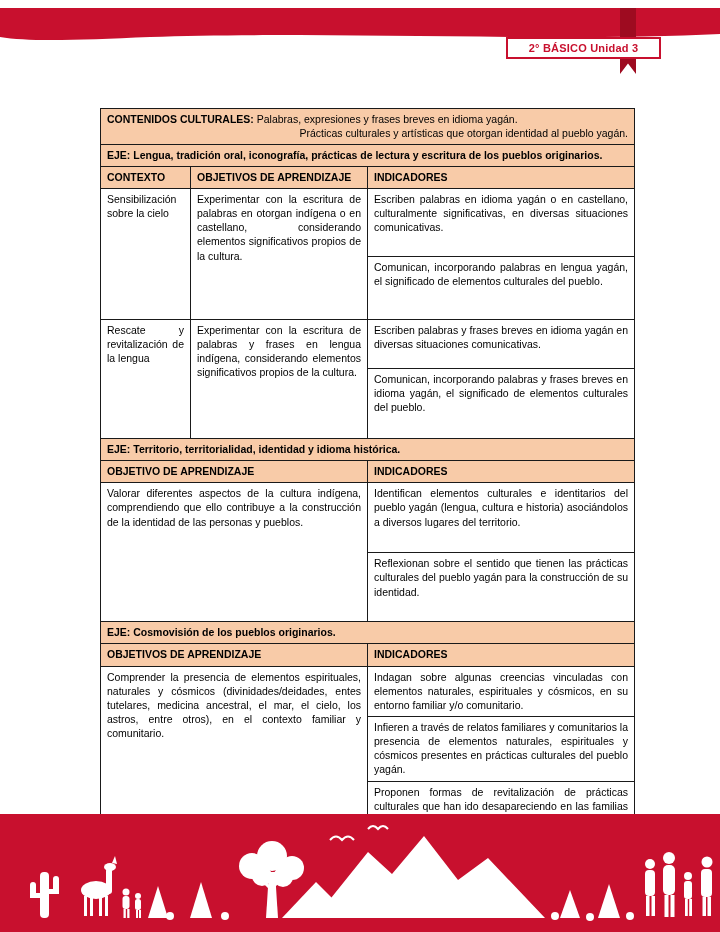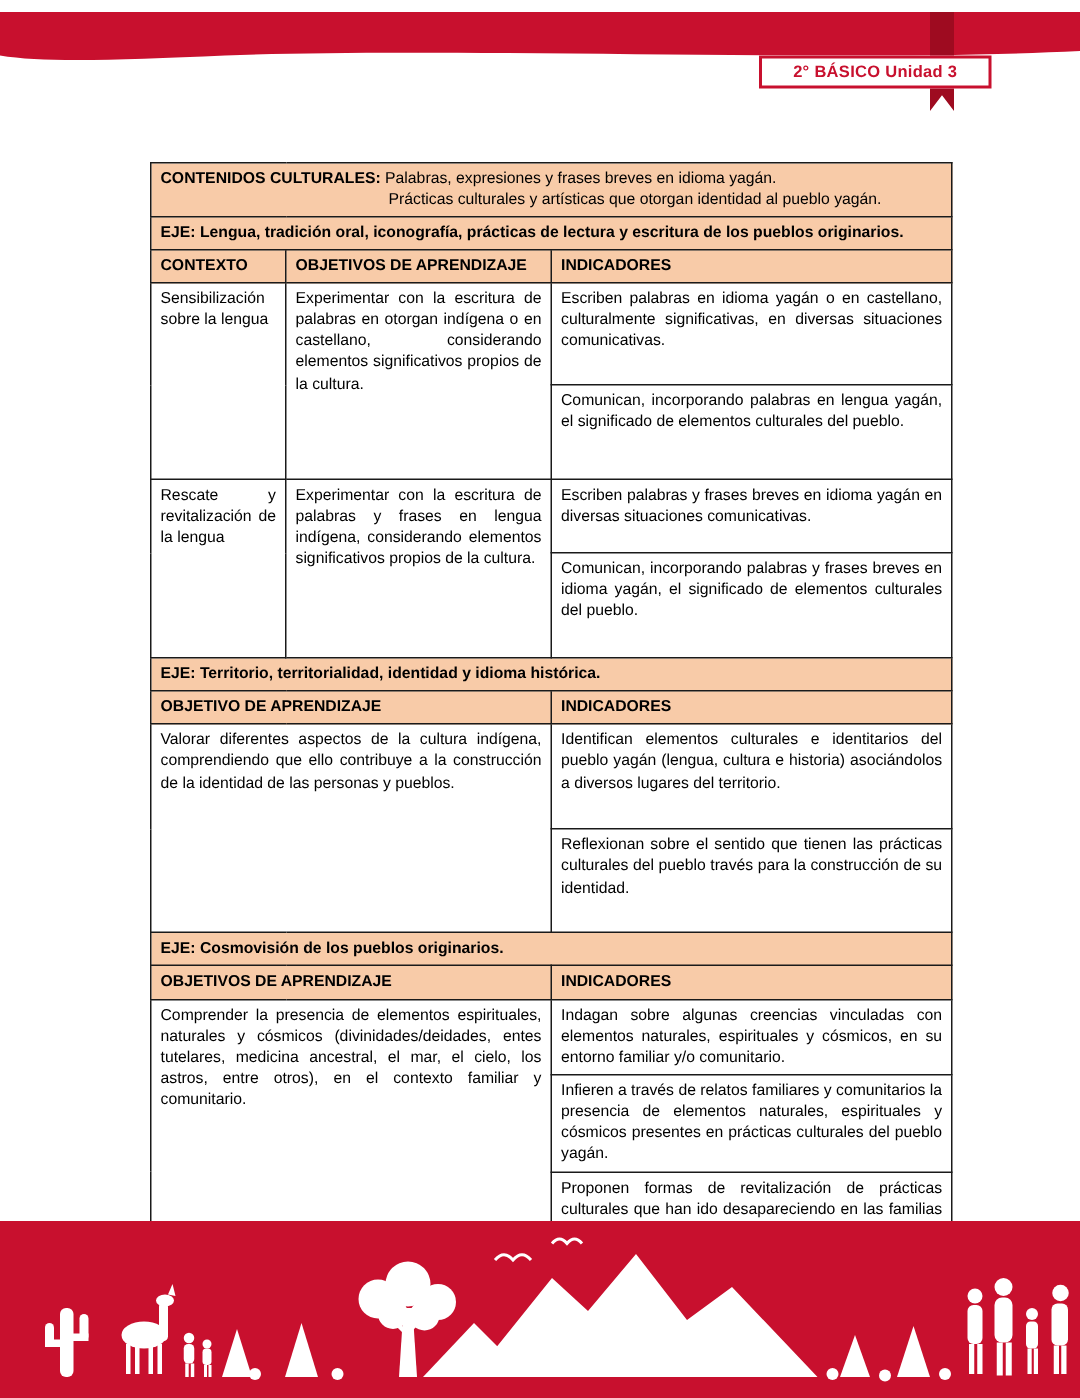--- a/index.html
+++ b/index.html
@@ -32,21 +32,21 @@
     font-size:10.5px; line-height:1.34; color:#000;
   }
   table.curr td {
     border:1px solid #1a1a1a;
     vertical-align:top;
     padding:3px 6px 4px 6px;
     text-align:justify;
   }
   td.hdr { background:#f8cba8; font-weight:bold; text-align:left; height:20px;margin-left:29px; }
   td.hdr .normal { font-weight:normal; }
-  .indent2 { padding-left:152px; font-weight:normal; text-align:left; }
+  .indent2 { padding-left:152px; font-weight:normal; text-align:right; }
   
   .footer-svg { position:absolute; left:0; bottom:0; width:720px; height:118px; display:block; }
 </style>
 </head>
 <body>
 
 <svg class="band-svg" viewBox="0 0 720 34" preserveAspectRatio="none">
   <path d="M0,0 H720 V26 C560,34 300,23 150,29 C80,32 30,34 0,29 Z" fill="#c8102e"></path>
 </svg>
 <div class="ribbon"></div>
@@ -74,21 +74,21 @@
           <td colspan="3" class="hdr">EJE: Lengua, tradición oral, iconografía, prácticas de lectura y escritura de los pueblos originarios.</td>
         </tr>
 
     <tr>
       <td class="hdr">CONTEXTO</td>
       <td class="hdr">OBJETIVOS DE APRENDIZAJE</td>
       <td class="hdr">INDICADORES</td>
     </tr>
 
     <tr>
-      <td rowspan="2">Sensibilización sobre la lengua</td>
+      <td rowspan="2">Sensibilización sobre la cielo</td>
       <td rowspan="2">Experimentar con la escritura de palabras en otorgan indígena o en castellano, considerando elementos significativos propios de la cultura.</td>
       <td style="height:68px">Escriben palabras en idioma yagán o en castellano, culturalmente significativas, en diversas situaciones comunicativas.</td>
     </tr>
     <tr>
           <td style="height:63px">Comunican, incorporando palabras en lengua yagán, el significado de elementos culturales del pueblo.</td>
         </tr>
 
     <tr>
       <td rowspan="2">Rescate y revitalización de la lengua</td>
       <td rowspan="2">Experimentar con la escritura de palabras y frases en lengua indígena, considerando elementos significativos propios de la cultura.</td>
@@ -103,21 +103,21 @@
         </tr>
     <tr>
       <td colspan="2" class="hdr">OBJETIVO DE APRENDIZAJE</td>
       <td class="hdr">INDICADORES</td>
     </tr>
     <tr>
       <td colspan="2" rowspan="2">Valorar diferentes aspectos de la cultura indígena, comprendiendo que ello contribuye a la construcción de la identidad de las personas y pueblos.</td>
       <td style="height:70px">Identifican elementos culturales e identitarios del pueblo yagán (lengua, cultura e historia) asociándolos a diversos lugares del territorio.</td>
     </tr>
     <tr>
-          <td style="height:69px">Reflexionan sobre el sentido que tienen las prácticas culturales del pueblo través para la construcción de su identidad.</td>
+          <td style="height:69px">Reflexionan sobre el sentido que tienen las prácticas culturales del pueblo yagán para la construcción de su identidad.</td>
         </tr>
 
     <tr>
           <td colspan="3" class="hdr">EJE: Cosmovisión de los pueblos originarios.</td>
         </tr>
     <tr>
       <td colspan="2" class="hdr">OBJETIVOS DE APRENDIZAJE</td>
       <td class="hdr">INDICADORES</td>
     </tr>
     <tr>

